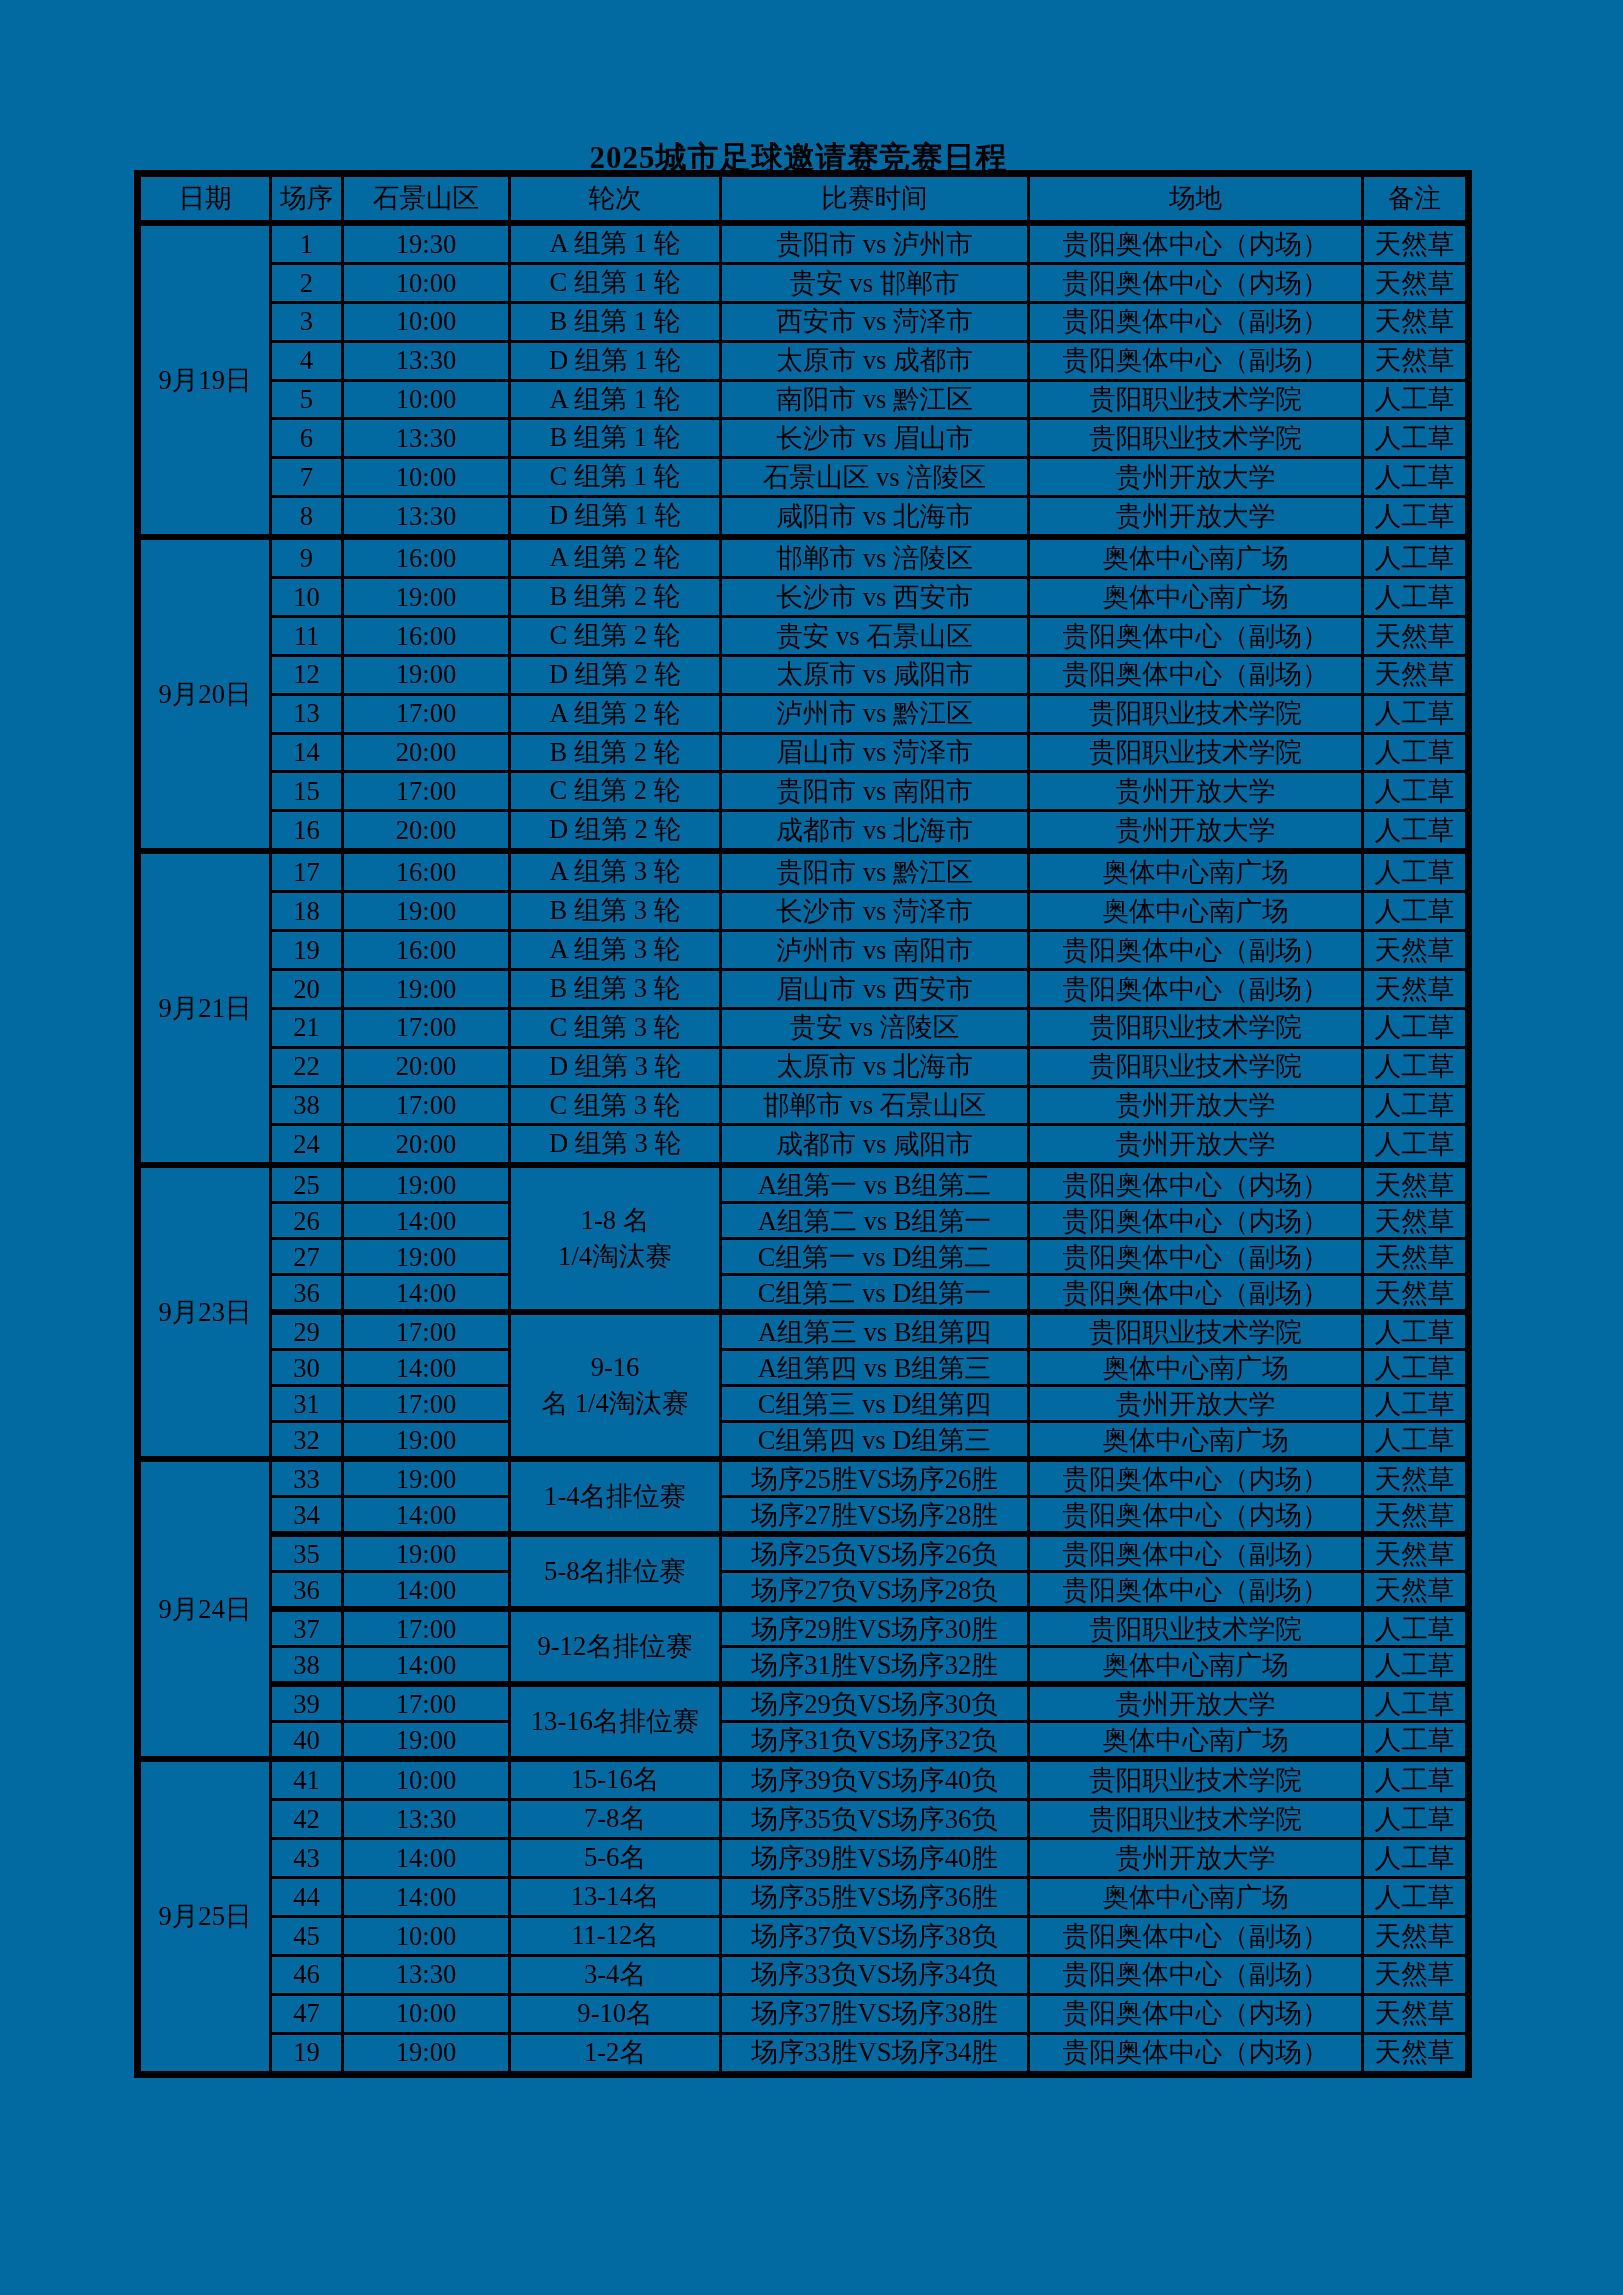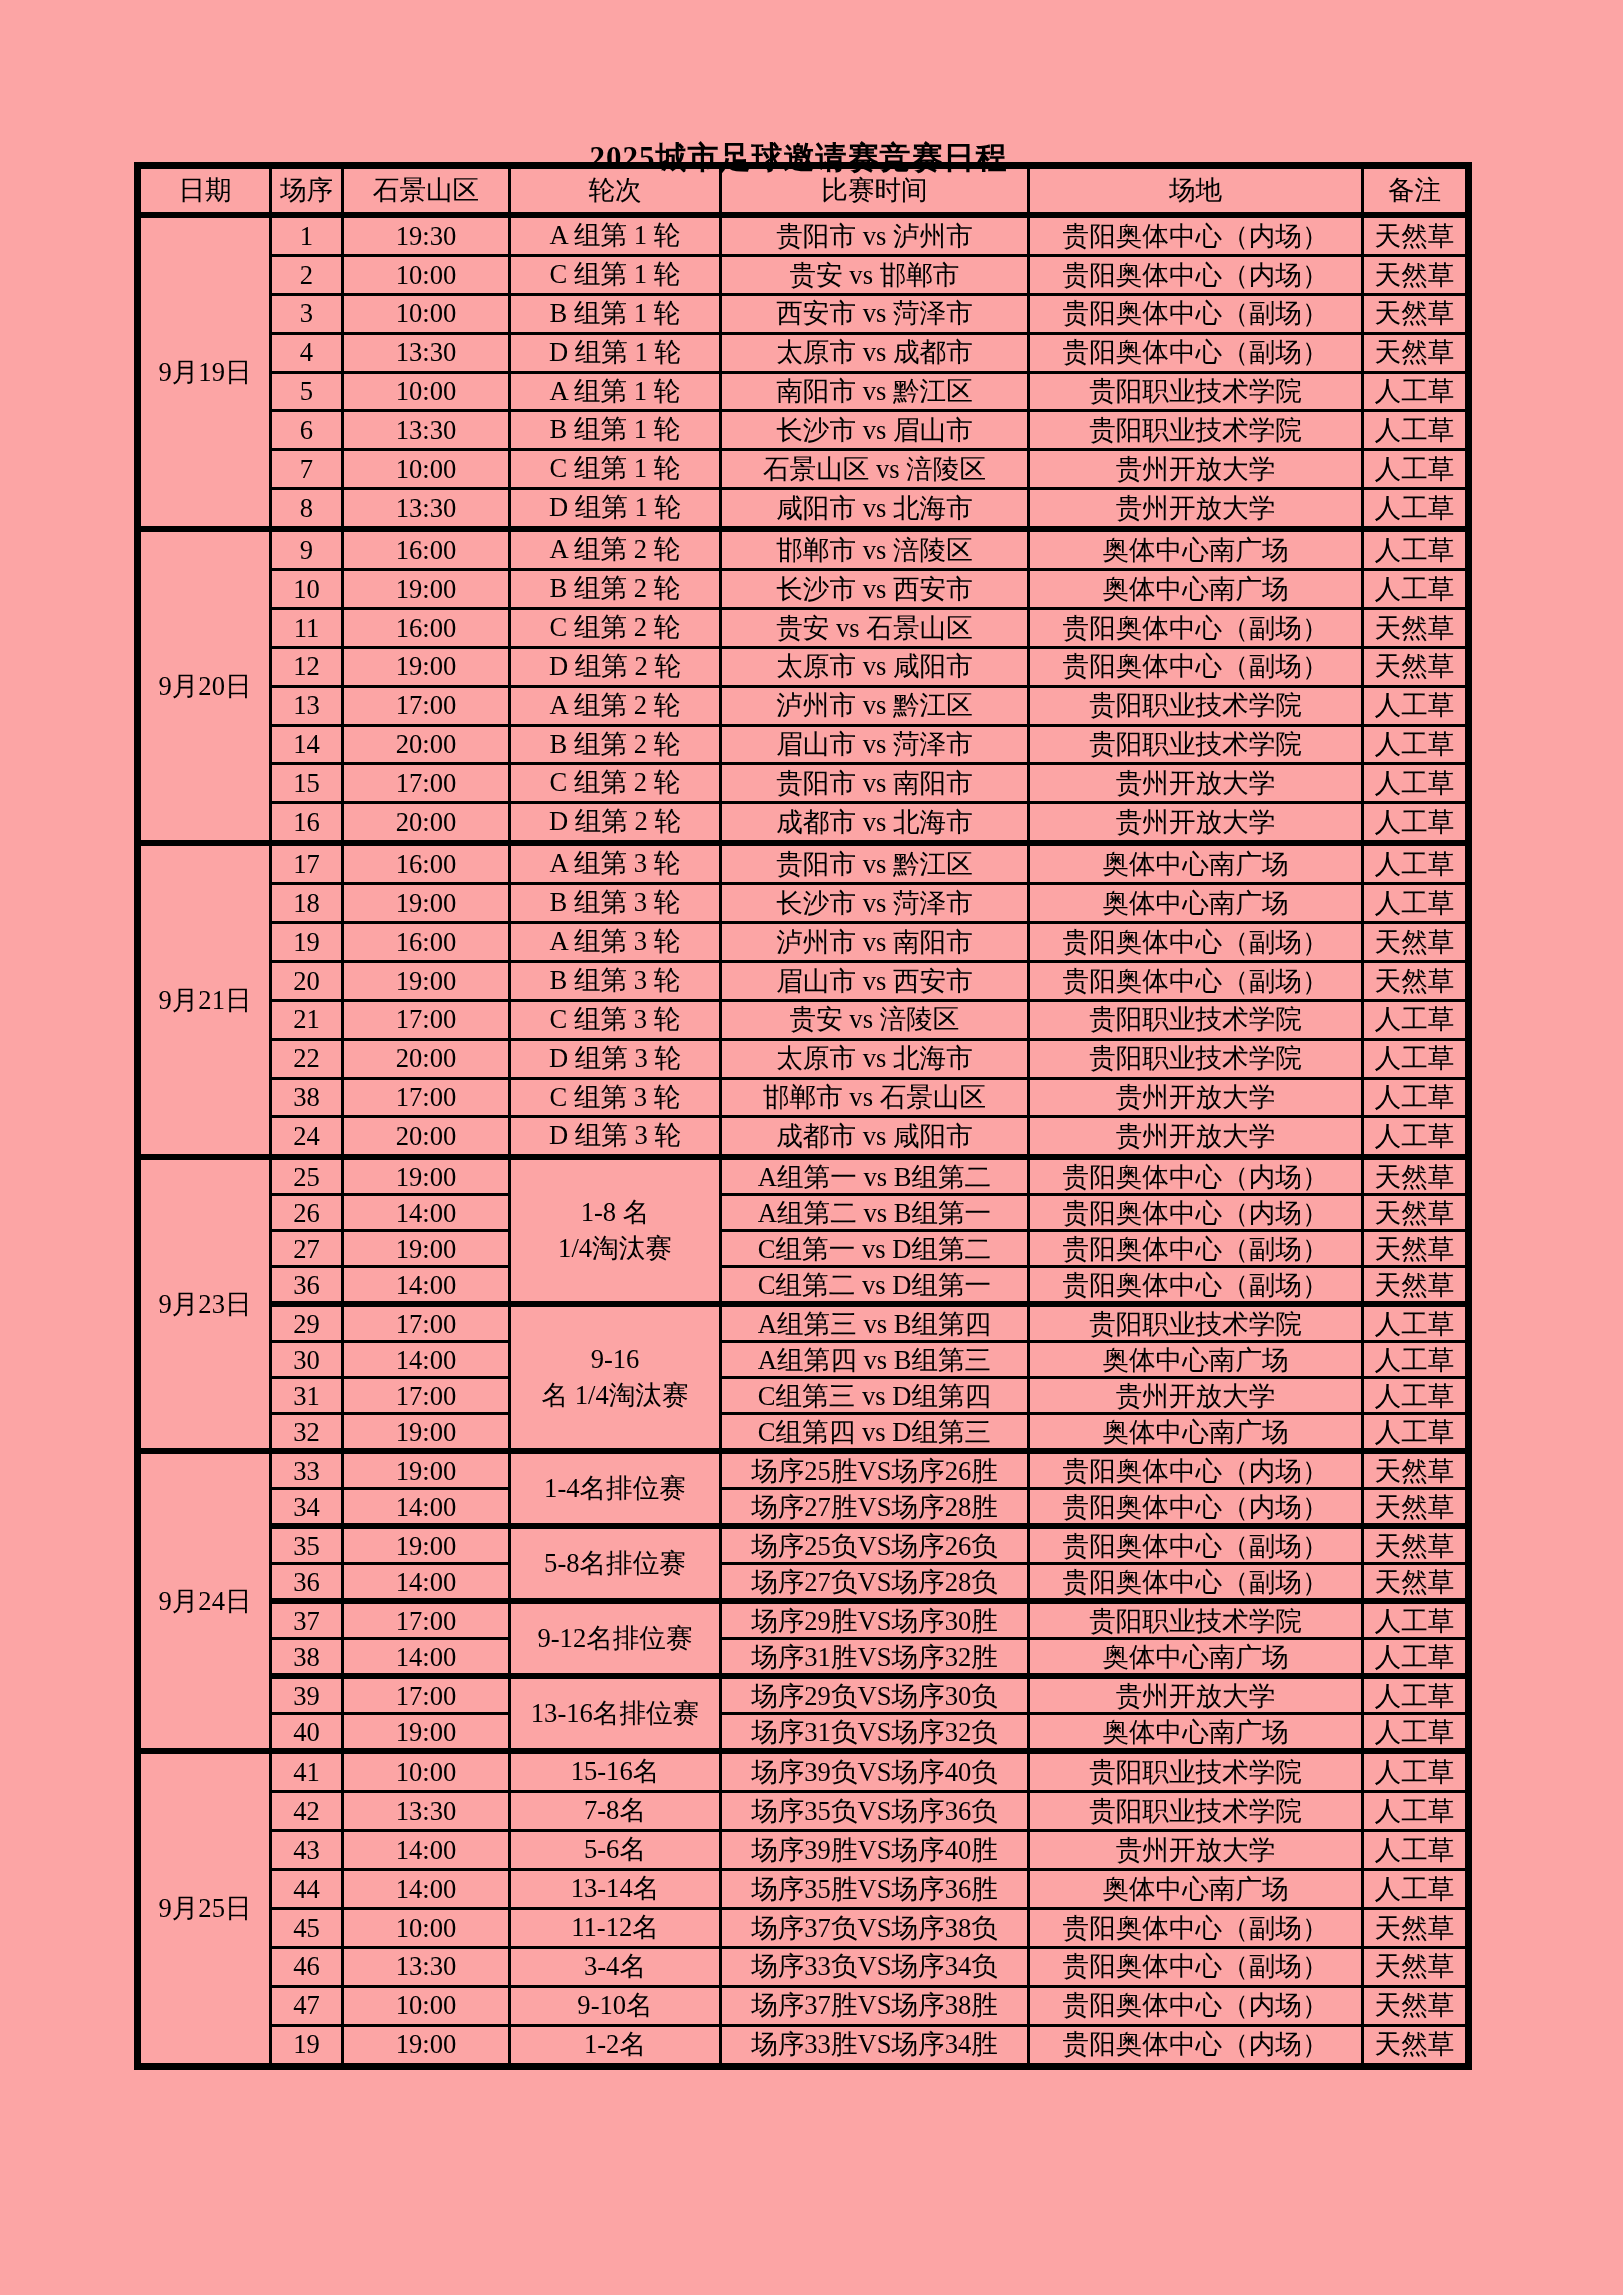--- a/index.html
+++ b/index.html
@@ -6,39 +6,39 @@
     margin: 0;
     padding: 0;
     background: #ffffff;
     font-family: "Liberation Serif", "DejaVu Serif", serif;
     color: #000000;
   }
   .page {
     position: relative;
     width: 1623px;
     height: 2295px;
-    background: #fca5a5;
+    background: #0369a1;
     overflow: hidden;
   }
   .title {
     position: absolute;
     top: 137px;
     left: 134px;
     width: 1329px;
     margin: 0;
     text-align: center;
     font-size: 31px;
     font-weight: bold;
     letter-spacing: 1px;
     white-space: nowrap;
   }
   table.schedule {
     position: absolute;
     left: 134px;
-    top: 162px;
+    top: 170px;
     width: 1329px;
     table-layout: fixed;
     border-collapse: collapse;
     border: 7.2px solid #000000;
   }
   table.schedule th,
   table.schedule td {
     border: 3.1px solid #000000;
     padding: 0;
     text-align: center;

